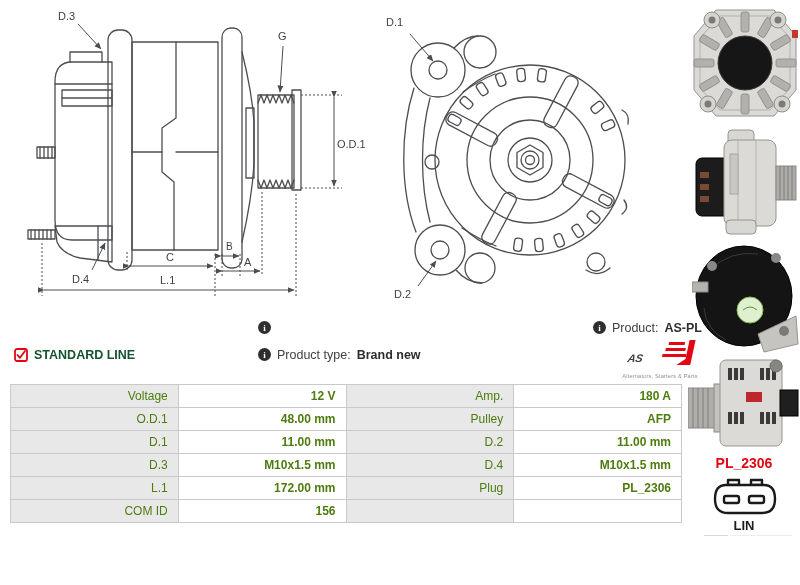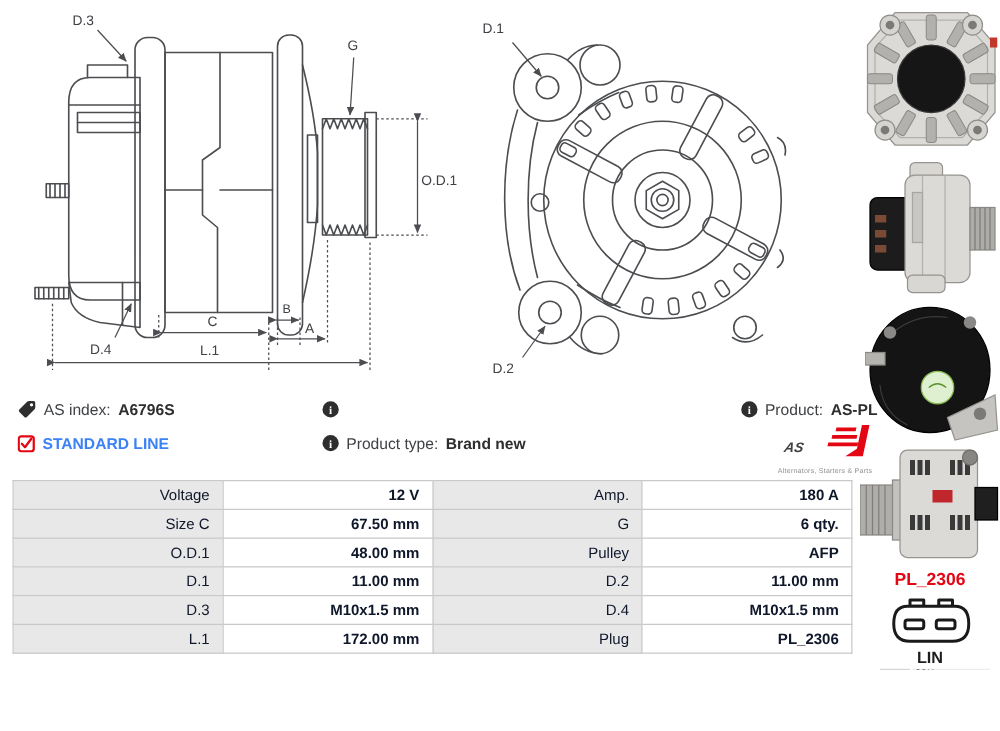--- a/index.html
+++ b/index.html
@@ -5,30 +5,30 @@
   html,body{margin:0;padding:0;background:#fff;}
   #app{position:relative;width:800px;height:536px;background:#fff;overflow:hidden;
        font-family:"Liberation Sans",sans-serif;color:#3f4144;}
   svg text{font-family:"Liberation Sans",sans-serif;font-size:11px;fill:#3f4144;}
   svg text.small{font-size:10px;}
   .abs{position:absolute;}
 
   
   .info-line{position:absolute;display:flex;align-items:center;gap:6px;font-size:12.5px;height:15px;}
   .b{font-weight:bold;color:#2e2e2e;}
-  .red{color:#3b82f6;}
+  .red{color:#14532d;}
   .info-i{display:inline-flex;align-items:center;justify-content:center;width:13px;height:13px;
           border-radius:50%;background:#2e2e2e;color:#fff;font-size:9px;font-weight:bold;
           font-family:"Liberation Serif",serif;flex:0 0 13px;}
   .logo-tag{font-size:5.6px;color:#8f8f8f;letter-spacing:.2px;text-align:center;margin-top:1px;}
 
   
   table.spec{position:absolute;left:10px;top:384px;width:672px;border-collapse:collapse;}
   table.spec td{border:1px solid #c9c9c9;height:22px;font-size:12px;text-align:right;
-                padding:0 10px 0 4px;color:#0f172a;width:25%;}
+                padding:0 10px 0 4px;color:#4d7c0f;width:25%;}
   table.spec td.lbl{background:#e8e8e8;}
   table.spec td.val{background:#ffffff;font-weight:bold;}
 
   
   .plug-code{position:absolute;left:688px;top:455px;width:112px;text-align:center;
              font-size:14px;font-weight:bold;color:#e30613;}
   .plug-name{position:absolute;left:688px;top:518px;width:112px;text-align:center;
              font-size:13px;font-weight:bold;color:#1d1d1d;}
   table.pins{position:absolute;left:702px;top:533px;width:92px;border-collapse:separate;border-spacing:2px;}
   table.pins td{height:11px;font-size:6.5px;color:#4a4a4a;padding:0 2px;vertical-align:middle;}
@@ -278,28 +278,20 @@
         <td class="pin-name"></td>
         <td class="pin-desc"></td>
       </tr>
       <tr class="pin-empty">
         <td class="pin-name"></td>
         <td class="pin-desc"></td>
       </tr>
     </tbody>
   </table>
 
-  <div class="info-line" style="left:14px;top:320px">
-    <svg width="15" height="15" viewBox="0 0 15 15">
-      <path d="M1.5,7.5 L7.5,1.5 Q8.3,0.8 9.3,0.8 L12.8,0.8 Q14.2,0.8 14.2,2.2 L14.2,5.7 Q14.2,6.7 13.5,7.5 L7.5,13.5 Q6.5,14.4 5.5,13.5 L1.5,9.5 Q0.6,8.5 1.5,7.5 Z" fill="#2e2e2e"></path>
-      <circle cx="11.2" cy="3.8" r="1.3" fill="#fff"></circle>
-    </svg>
-    <span>AS index:</span>
-    <span class="b">A6796S</span>
-  </div>
 
   <div class="info-line" style="left:14px;top:347px">
     <svg width="14" height="14" viewBox="0 0 14 14">
       <rect x="1" y="1" width="12" height="12" rx="2" fill="none" stroke="#e30613" stroke-width="1.8"></rect>
       <path d="M3.5,7 L6,9.8 L11,3" fill="none" stroke="#e30613" stroke-width="1.8" stroke-linecap="round" stroke-linejoin="round"></path>
     </svg>
     <span class="b red">STANDARD LINE</span>
   </div>
 
   <div class="info-line" style="left:258px;top:320px">
@@ -335,26 +327,20 @@
 
   <table class="spec">
     <tbody>
       <tr>
         <td class="lbl">Voltage</td>
         <td class="val">12 V</td>
         <td class="lbl">Amp.</td>
         <td class="val">180 A</td>
       </tr>
       <tr>
-        <td class="lbl">Size C</td>
-        <td class="val">67.50 mm</td>
-        <td class="lbl">G</td>
-        <td class="val">6 qty.</td>
-      </tr>
-      <tr>
         <td class="lbl">O.D.1</td>
         <td class="val">48.00 mm</td>
         <td class="lbl">Pulley</td>
         <td class="val">AFP</td>
       </tr>
       <tr>
         <td class="lbl">D.1</td>
         <td class="val">11.00 mm</td>
         <td class="lbl">D.2</td>
         <td class="val">11.00 mm</td>
@@ -364,16 +350,22 @@
         <td class="val">M10x1.5 mm</td>
         <td class="lbl">D.4</td>
         <td class="val">M10x1.5 mm</td>
       </tr>
       <tr>
         <td class="lbl">L.1</td>
         <td class="val">172.00 mm</td>
         <td class="lbl">Plug</td>
         <td class="val">PL_2306</td>
       </tr>
+      <tr>
+        <td class="lbl">COM ID</td>
+        <td class="val">156</td>
+        <td class="lbl"></td>
+        <td class="val"></td>
+      </tr>
     </tbody>
   </table>
 
 </div>
 
 </body></html>

